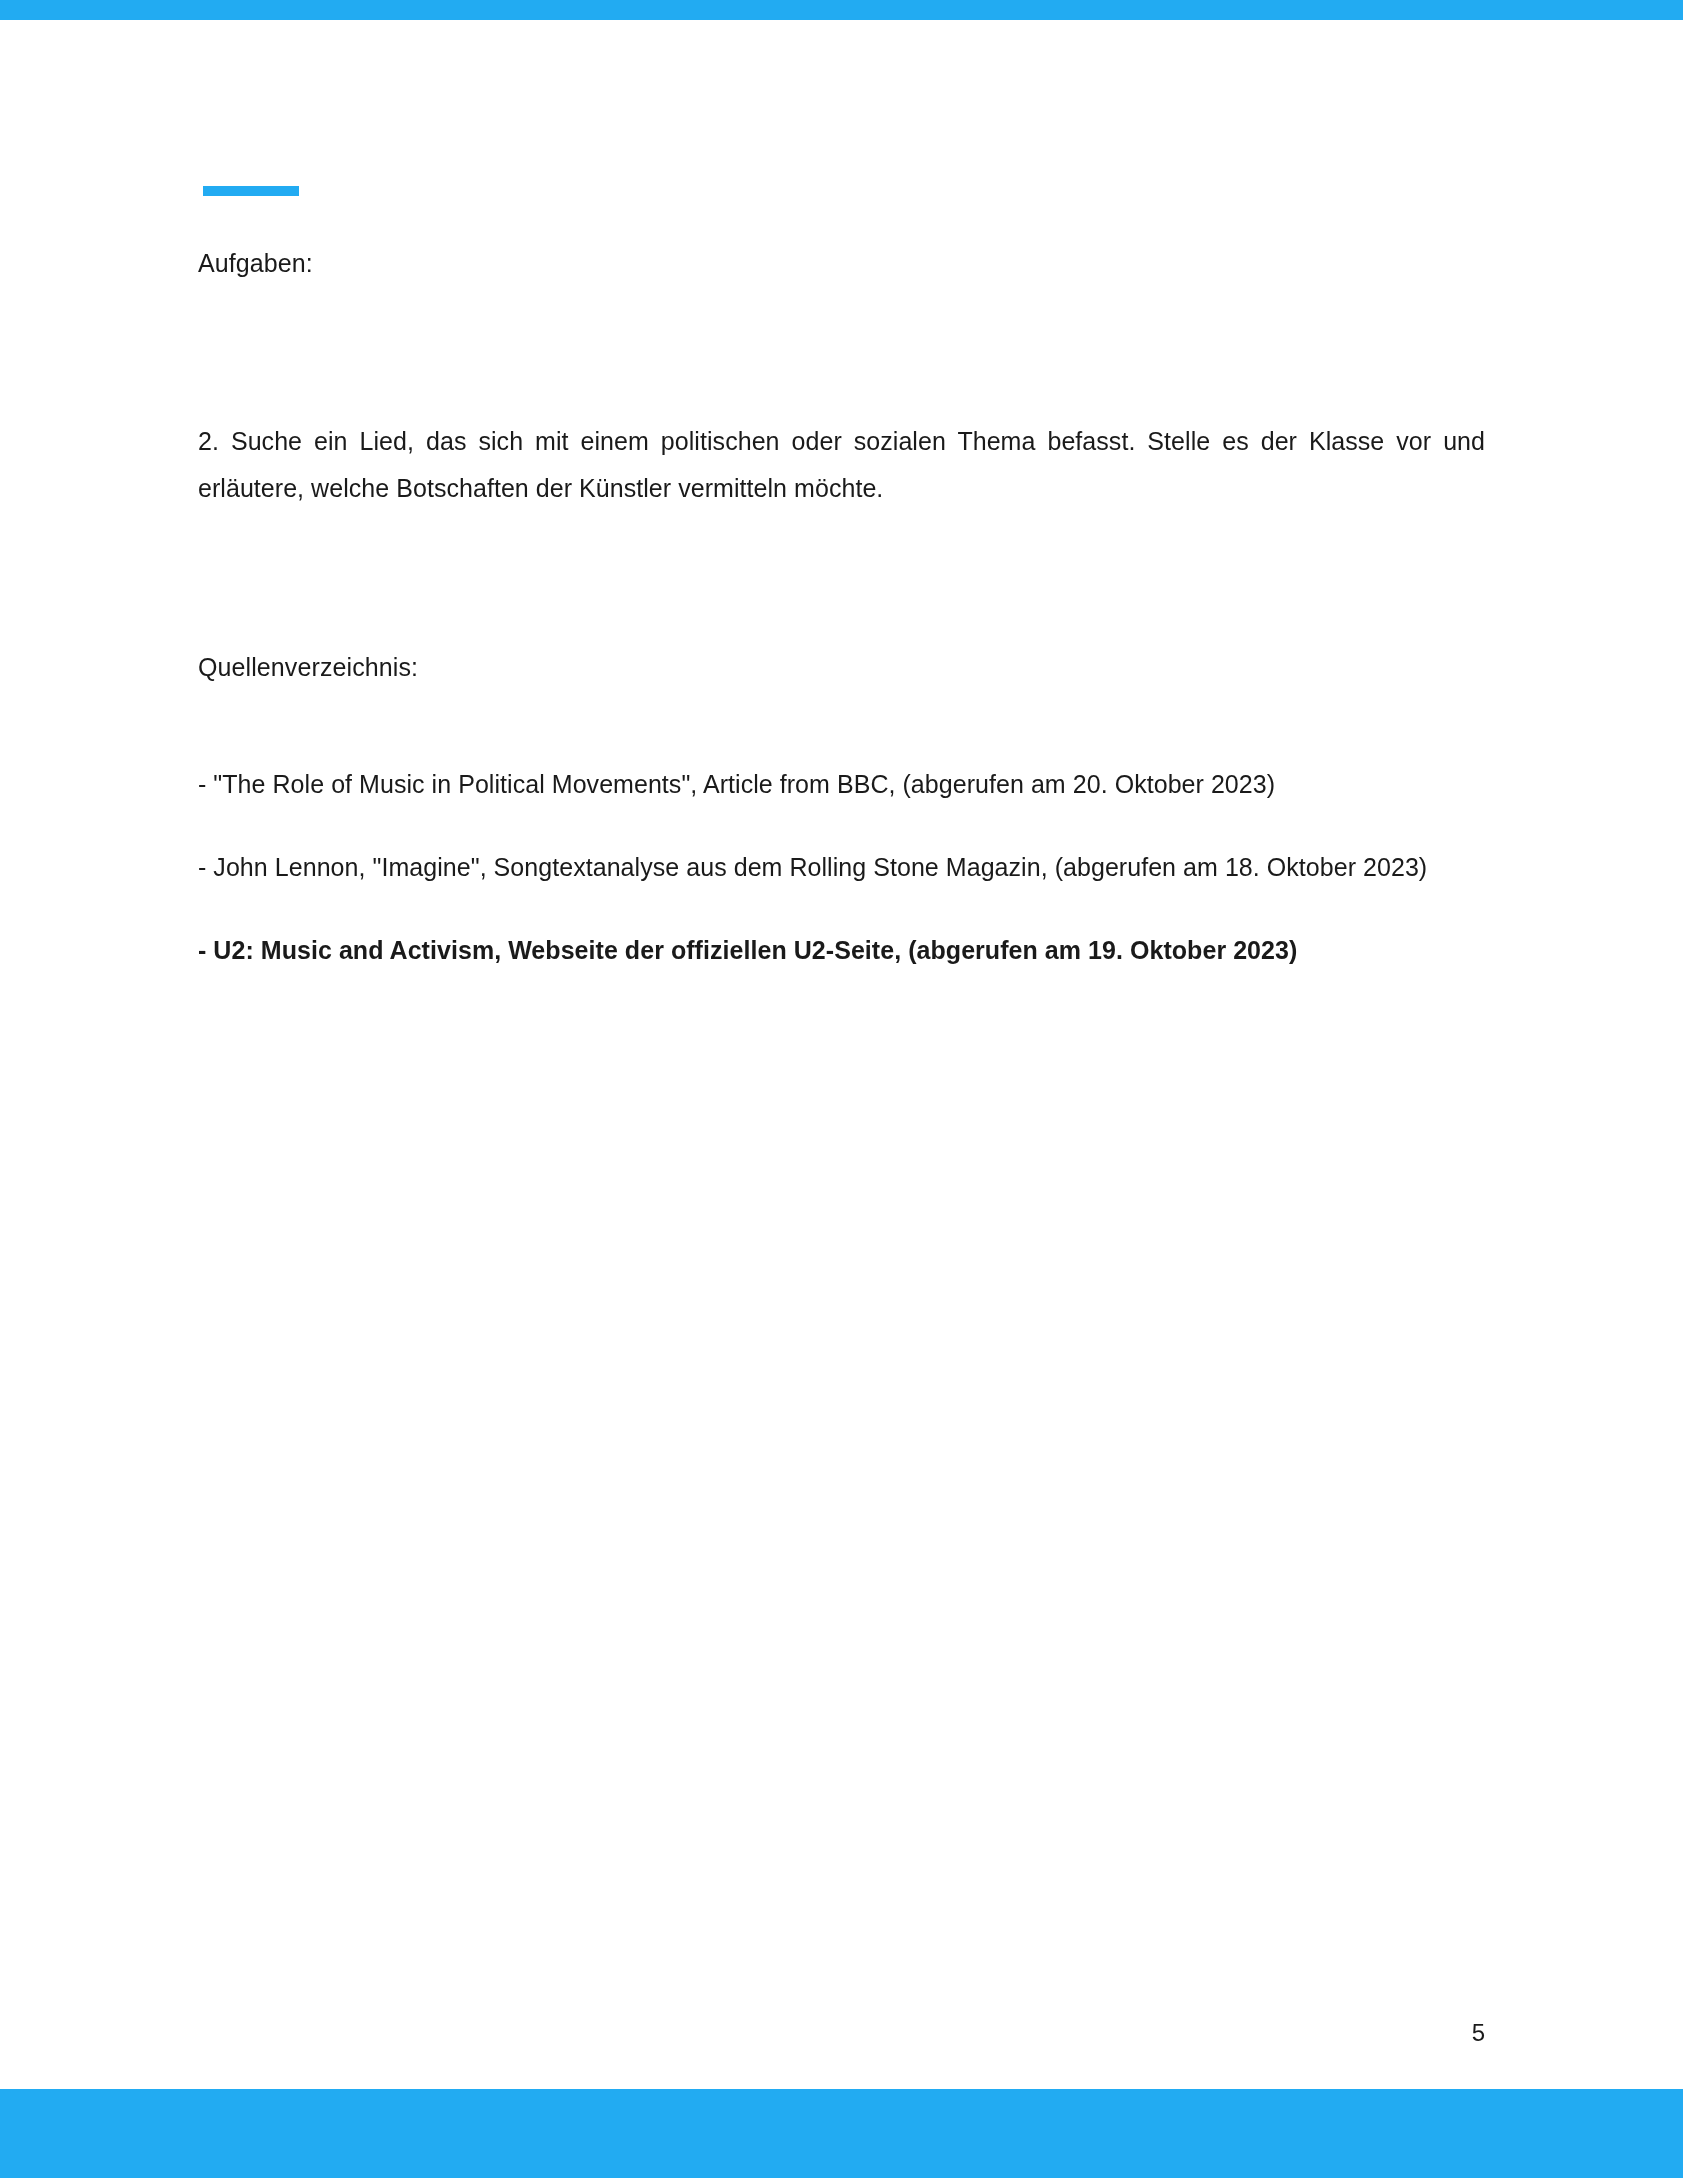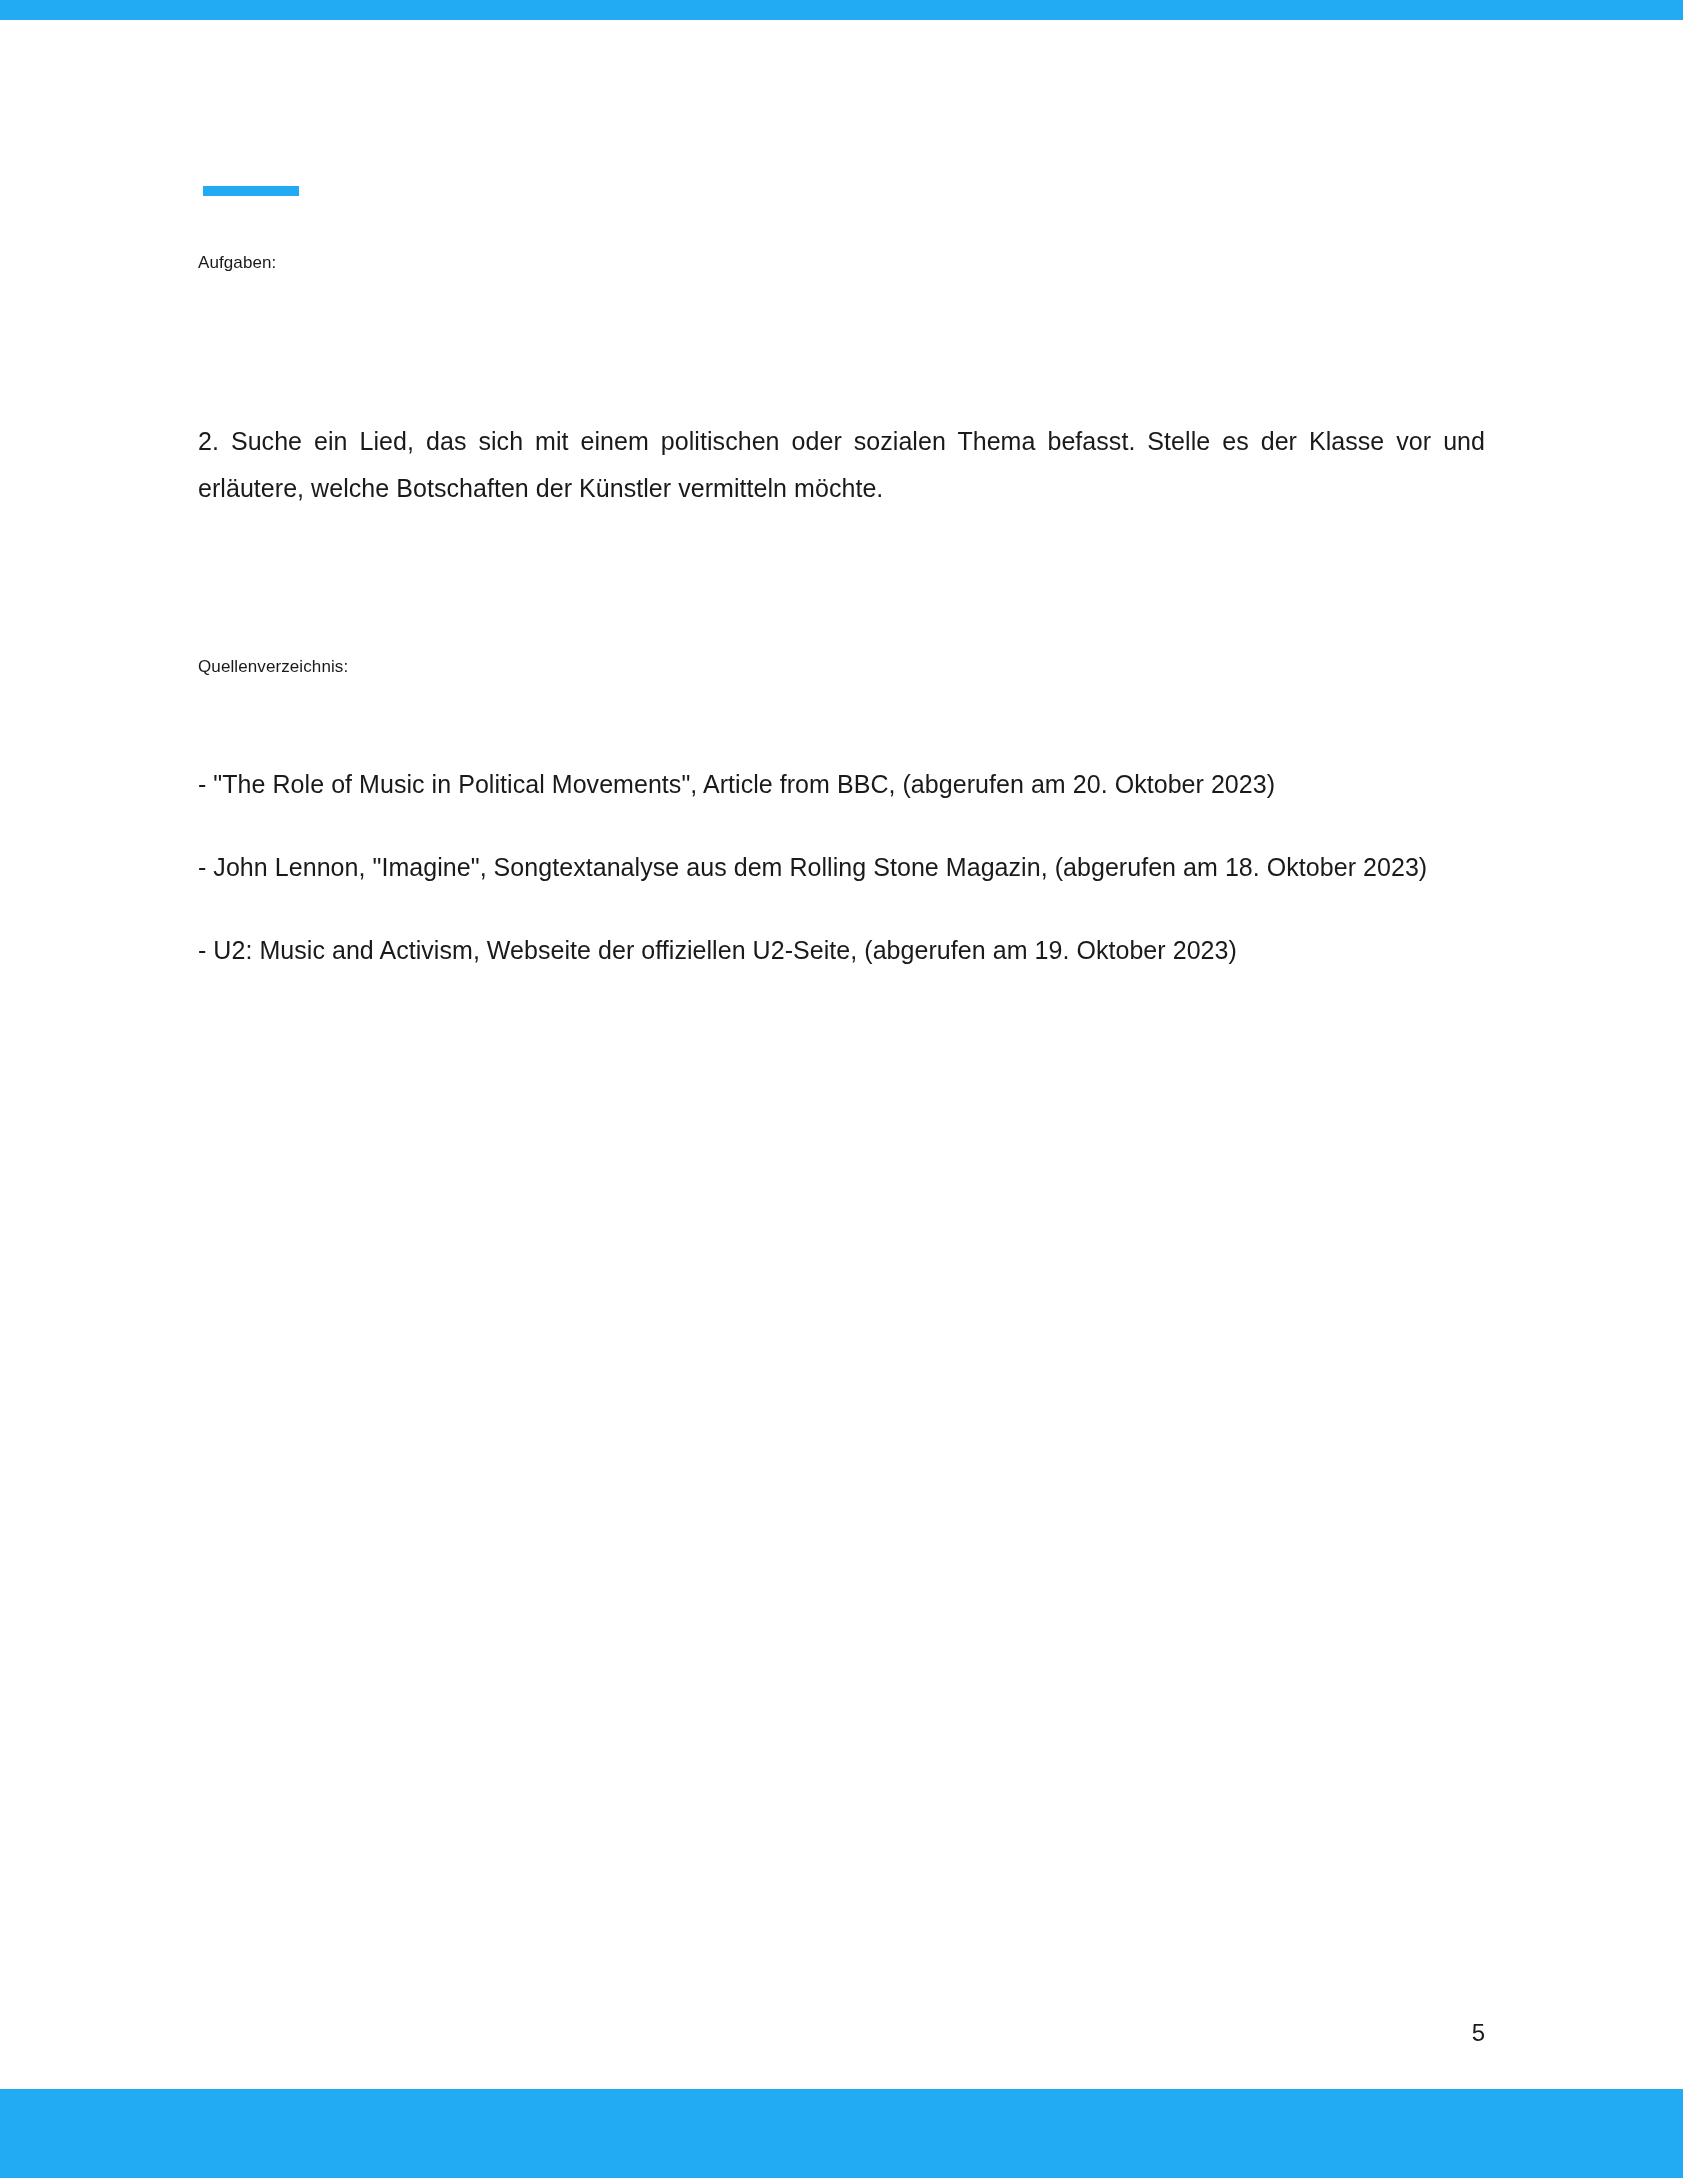--- a/index.html
+++ b/index.html
@@ -49,21 +49,21 @@
     background: #22abf2;
   }
   
   .content {
     position: absolute;
     left: 198px;
     top: 246px;
     width: 1287px;
   }
   .section-heading {
-    font-size: 17px;
+    font-size: 25px;
     line-height: 34px;
     font-weight: 400;
     letter-spacing: 0.1px;
     color: #1a1a1a;
     margin: 0;
   }
   .spacer-lg { height: 77px; }
   .spacer-md { height: 61px; }
 
   .task-paragraph {
@@ -84,21 +84,21 @@
   }
   .source-item {
     font-size: 25px;
     line-height: 47px;
     letter-spacing: 0.05px;
     text-align: justify;
     text-justify: inter-word;
     color: #1a1a1a;
     margin: 0 0 36px 0;
   }
-  .source-item:last-child { margin-bottom: 0; }
+  .source-item:last-child { margin-bottom: 0; font-weight: bold; }
 
   .page-number {
     position: absolute;
     left: 0;
     top: 2018px;
     width: 1485px;
     text-align: right;
     font-size: 24px;
     line-height: 30px;
     color: #1a1a1a;

